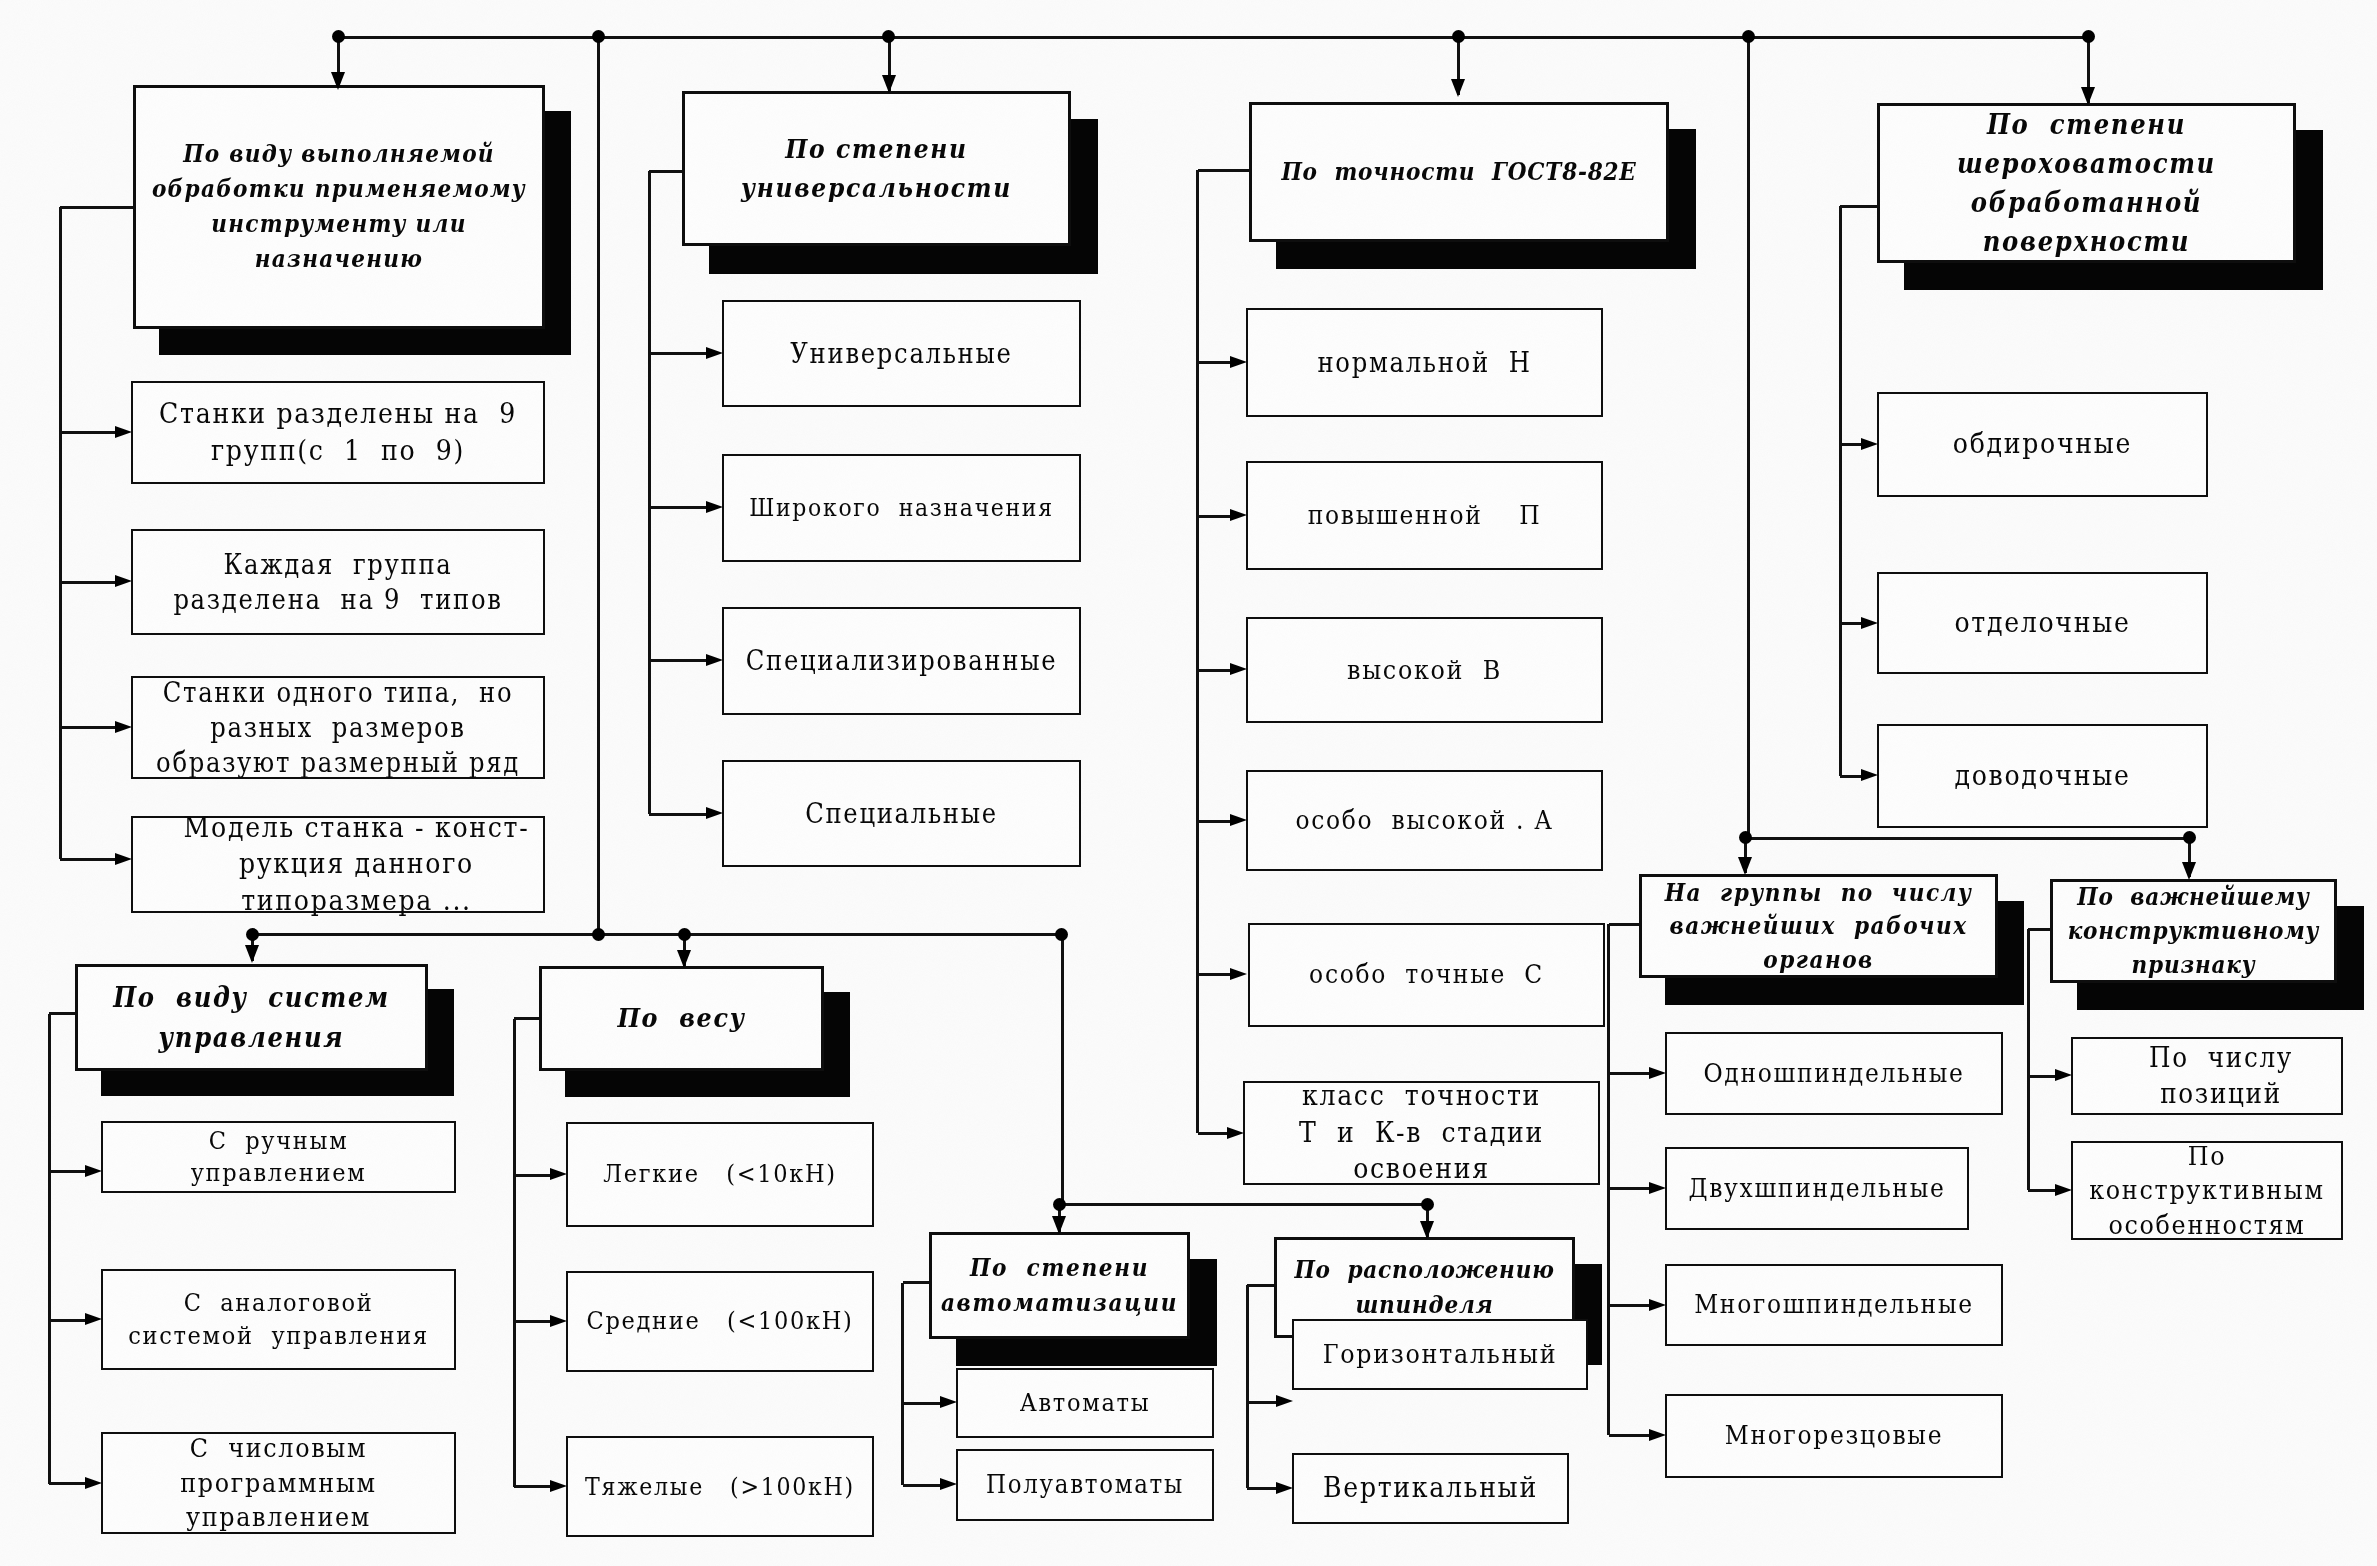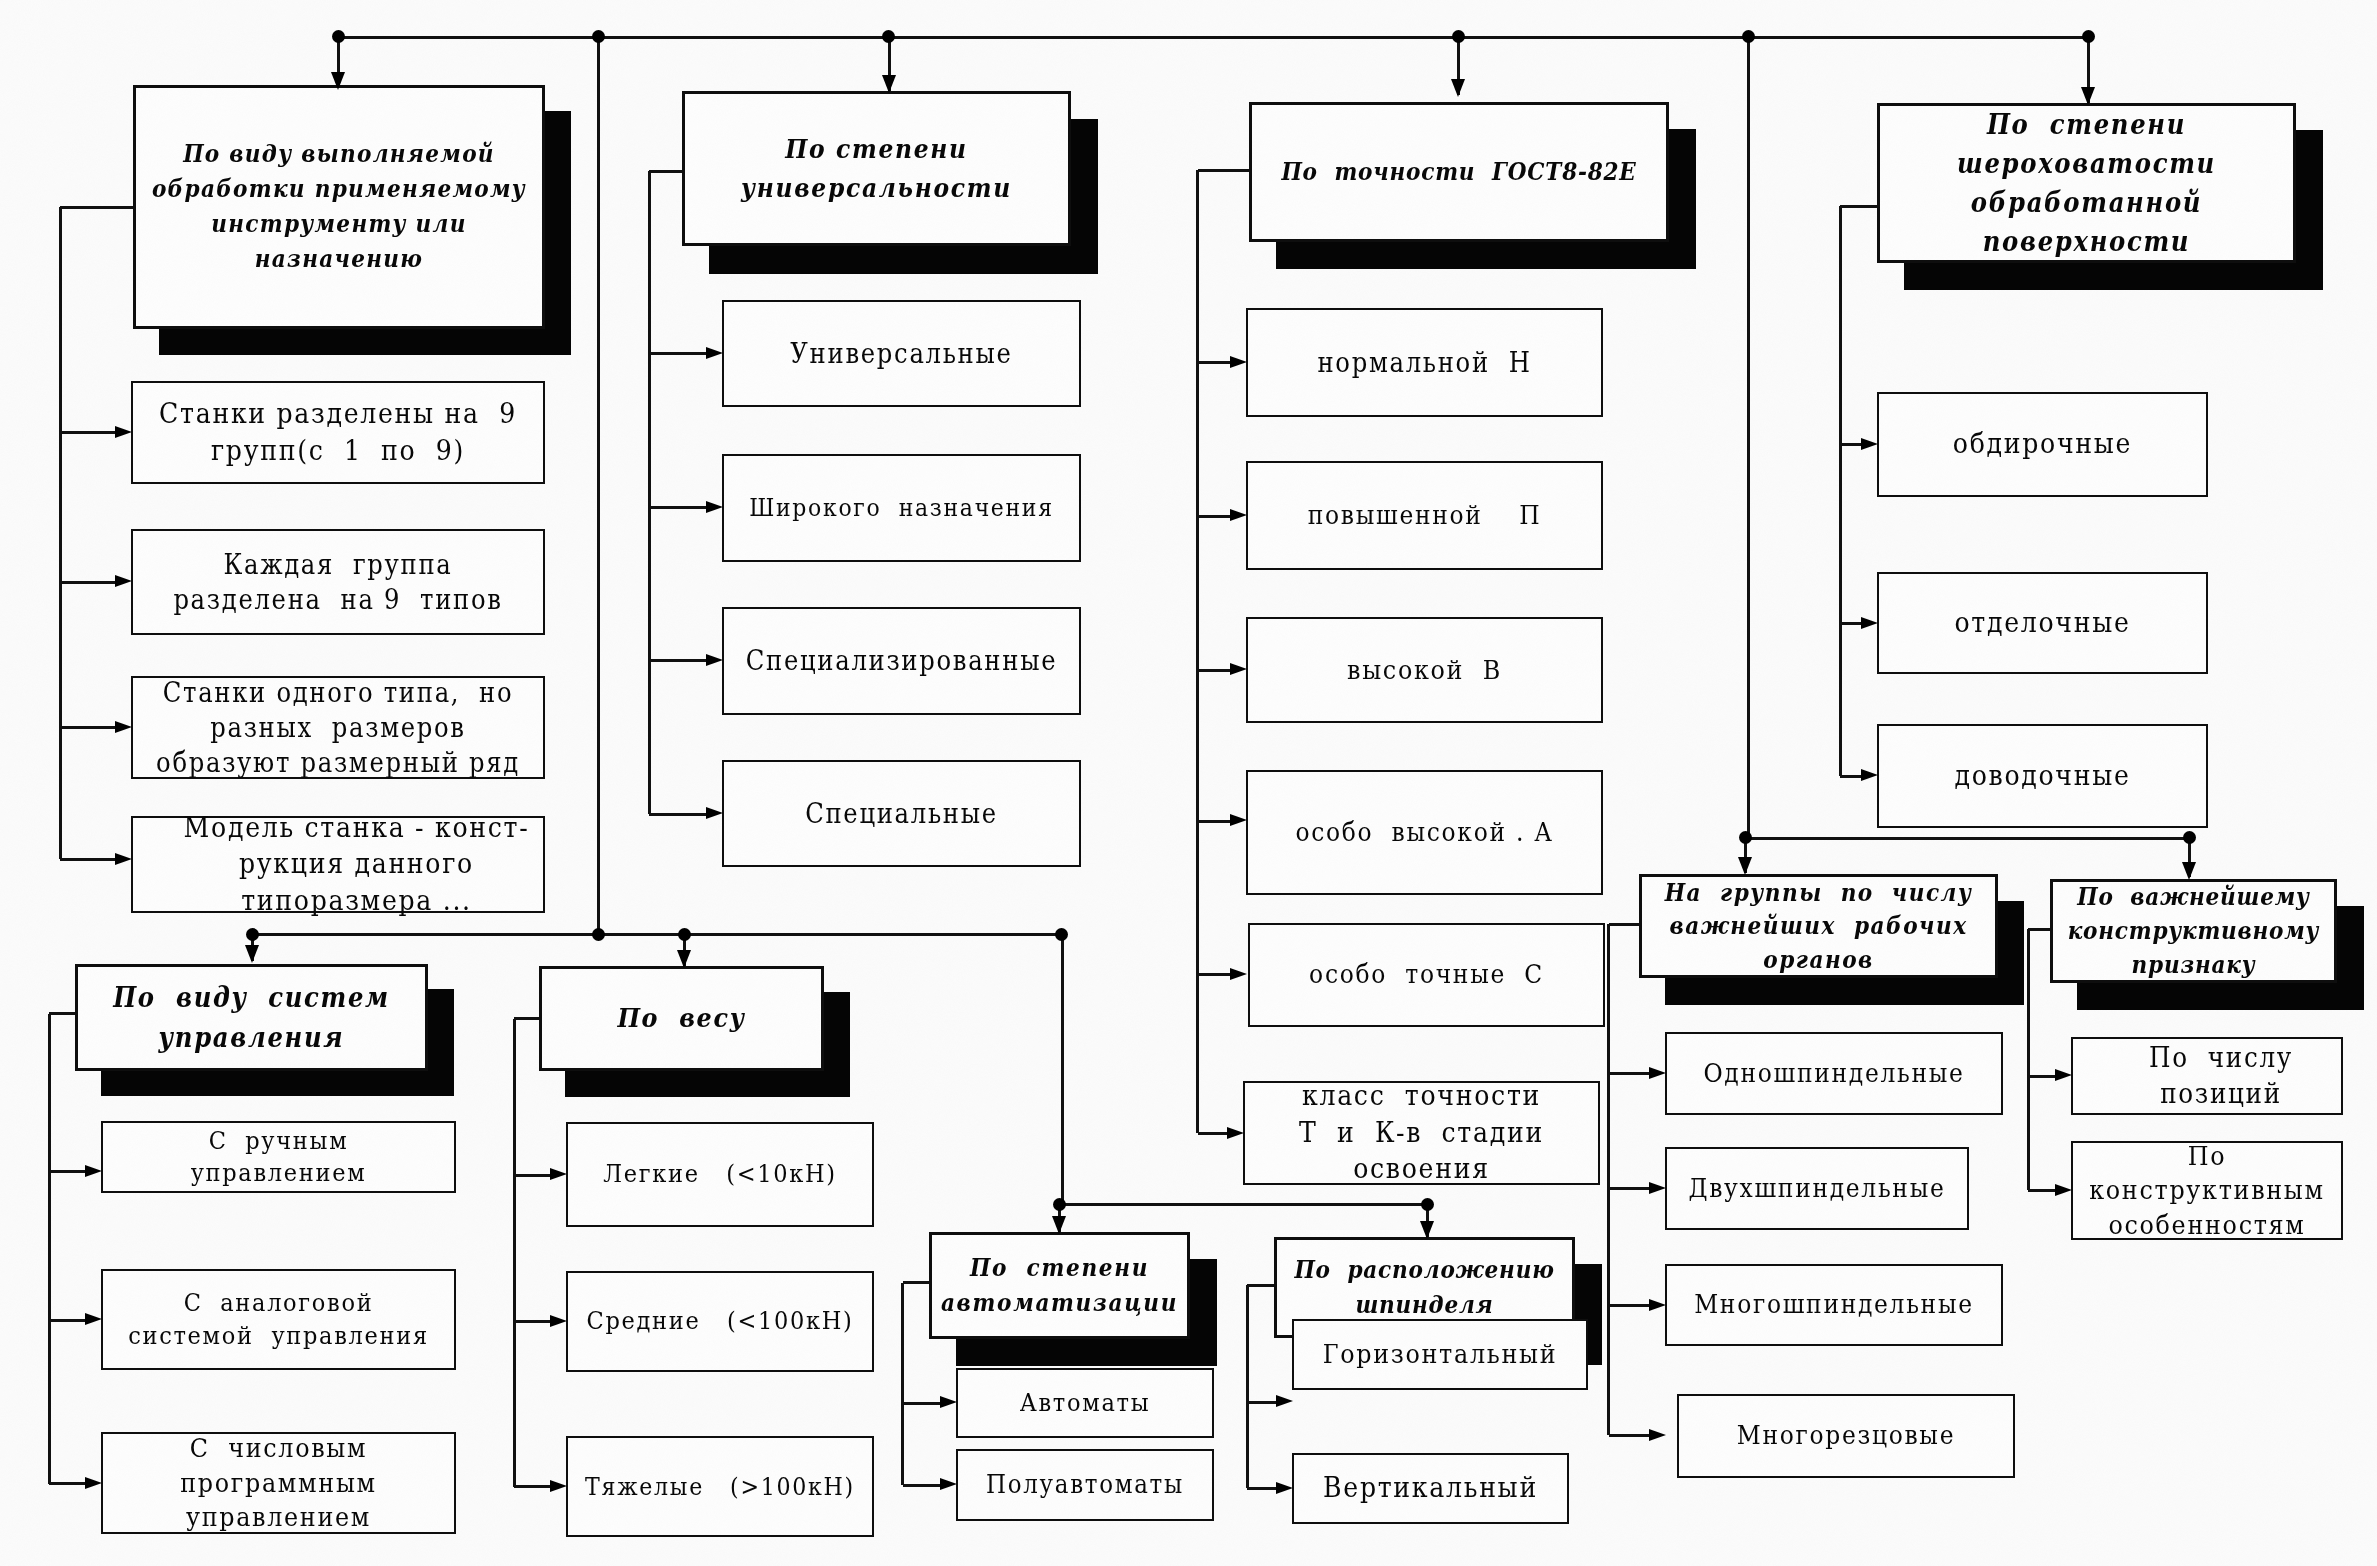--- a/index.html
+++ b/index.html
@@ -63,21 +63,21 @@
   </div>
   <div class="box" style="left: 1246px; top: 308px; width: 357px; height: 109px;">
     <span class="leaf" style="font-size: 27px; line-height: 1.3; letter-spacing: 1.7px;">нормальной&nbsp;&nbsp;Н</span>
   </div>
   <div class="box" style="left: 1246px; top: 461px; width: 357px; height: 109px;">
     <span class="leaf" style="font-size: 26px; line-height: 1.3; letter-spacing: 1.7px;">повышенной&nbsp;&nbsp;&nbsp;&nbsp;П</span>
   </div>
   <div class="box" style="left: 1246px; top: 617px; width: 357px; height: 106px;">
     <span class="leaf" style="font-size: 26.5px; line-height: 1.3; letter-spacing: 1.7px;">высокой&nbsp;&nbsp;В</span>
   </div>
-  <div class="box" style="left: 1246px; top: 770px; width: 357px; height: 125px;">
+  <div class="box" style="left: 1246px; top: 770px; width: 357px; height: 101px;">
     <span class="leaf" style="font-size: 26px; line-height: 1.3; letter-spacing: 1.7px;">особо&nbsp;&nbsp;высокой&nbsp;.&nbsp;А</span>
   </div>
   <div class="box" style="left: 1248px; top: 923px; width: 357px; height: 104px;">
     <span class="leaf" style="font-size: 26px; line-height: 1.3; letter-spacing: 1.7px;">особо&nbsp;&nbsp;точные&nbsp;&nbsp;С</span>
   </div>
   <div class="box" style="left: 1243px; top: 1081px; width: 357px; height: 104px;">
     <span class="leaf" style="font-size: 28px; line-height: 1.3; letter-spacing: 1.7px;">класс&nbsp;&nbsp;точности<br>Т&nbsp;&nbsp;и&nbsp;&nbsp;К-в&nbsp;&nbsp;стадии<br>освоения</span>
   </div>
 
   <div class="shadow" style="left: 1904px; top: 130px; width: 419px; height: 160px;"></div>
@@ -150,21 +150,21 @@
   </div>
   <div class="box" style="left: 1665px; top: 1032px; width: 338px; height: 83px;">
     <span class="leaf" style="font-size: 26px; line-height: 1.3; letter-spacing: 1.7px;">Одношпиндельные</span>
   </div>
   <div class="box" style="left: 1665px; top: 1147px; width: 304px; height: 83px;">
     <span class="leaf" style="font-size: 26px; line-height: 1.3; letter-spacing: 1.7px;">Двухшпиндельные</span>
   </div>
   <div class="box" style="left: 1665px; top: 1264px; width: 338px; height: 82px;">
     <span class="leaf" style="font-size: 26px; line-height: 1.3; letter-spacing: 1.7px;">Многошпиндельные</span>
   </div>
-  <div class="box" style="left: 1665px; top: 1394px; width: 338px; height: 84px; margin-left: 12px;">
+  <div class="box" style="left: 1665px; top: 1394px; width: 338px; height: 84px;">
     <span class="leaf" style="font-size: 26px; line-height: 1.3; letter-spacing: 1.7px;">Многорезцовые</span>
   </div>
 
   <div class="shadow" style="left: 2077px; top: 906px; width: 287px; height: 104px;"></div>
   <div class="box head" style="left: 2050px; top: 879px; width: 287px; height: 104px;">
     <span class="hdr" style="font-size: 24px; line-height: 1.42; letter-spacing: 0.8px;">По&nbsp;&nbsp;важнейшему<br>конструктивному<br>признаку</span>
   </div>
   <div class="box" style="left: 2071px; top: 1037px; width: 272px; height: 78px;">
     <span class="leaf" style="font-size: 27.4px; line-height: 1.3; letter-spacing: 1.7px; padding-left: 28px;">По&nbsp;&nbsp;числу<br>позиций</span>
   </div>

